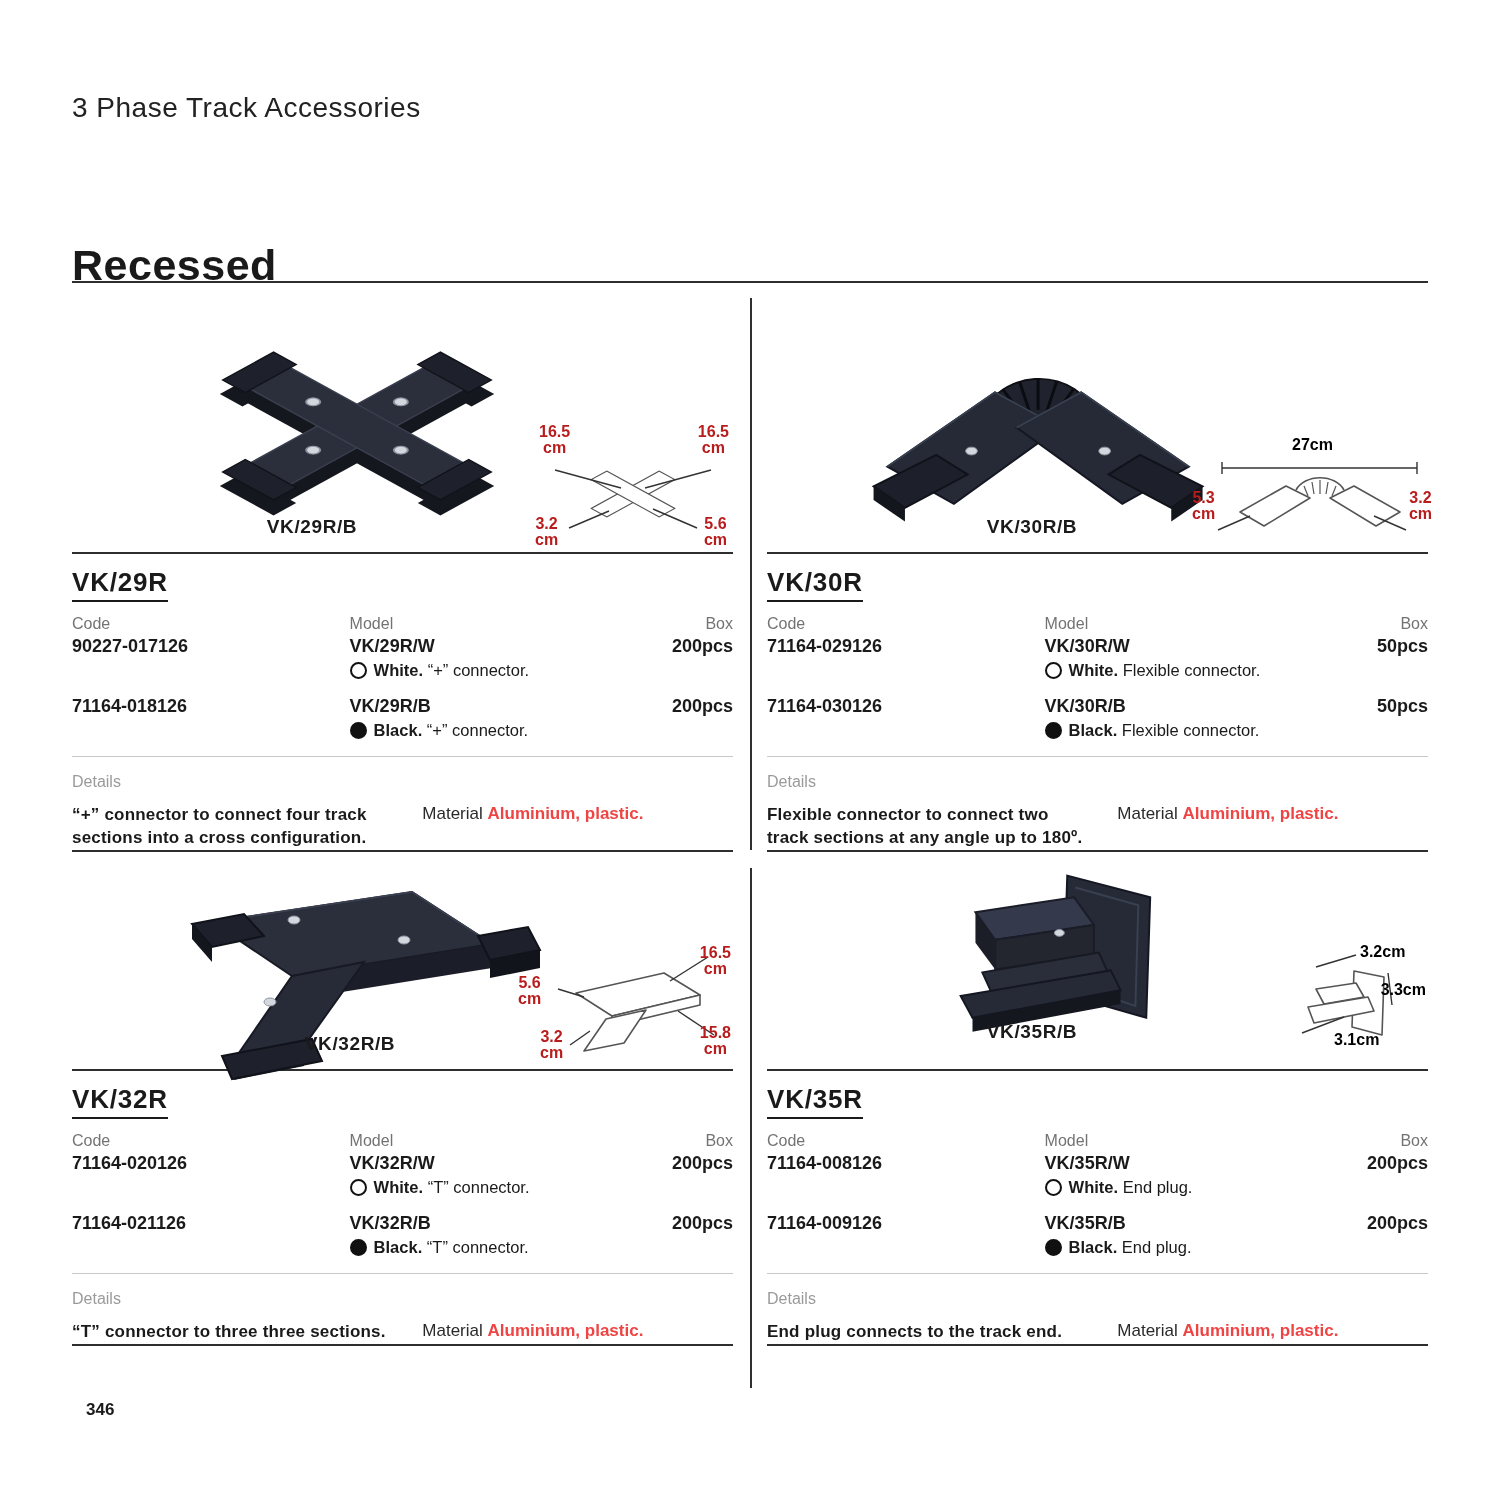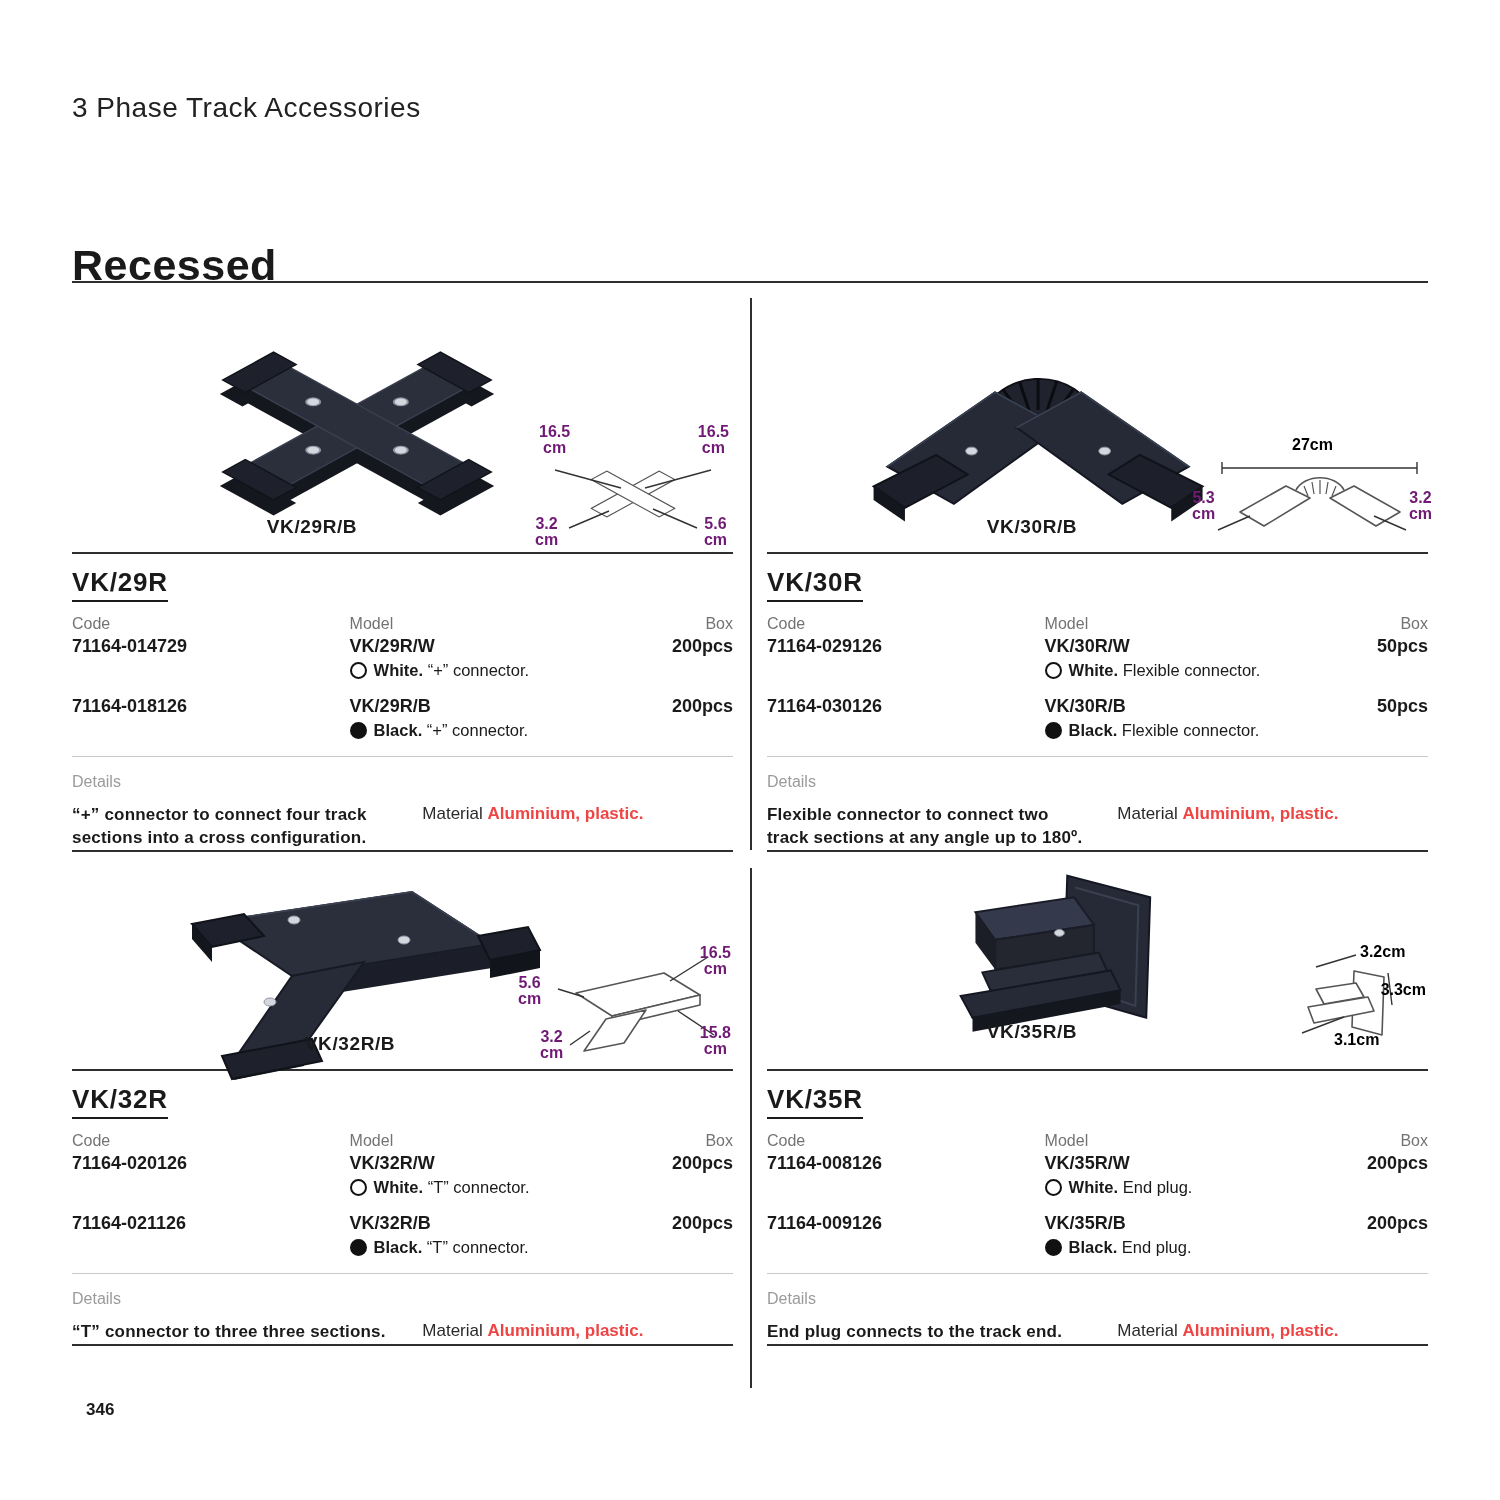--- a/index.html
+++ b/index.html
@@ -25,21 +25,21 @@
   .p30{left:75px;top:28px;width:400px;height:235px;}
   .p32{left:70px;top:0px;width:400px;height:245px;}
   .p35{left:150px;top:-4px;width:265px;height:232px;}
   .fig-caption{position:absolute;bottom:14px;font-size:19px;font-weight:700;letter-spacing:.6px;text-align:center;width:360px;}
   .cap29{left:60px;}
   .cap30{left:85px;}
   .cap32{left:98px;}
   .cap35{left:85px;bottom:26px;}
   .dims{position:absolute;}
   .dims svg{position:absolute;left:0;top:0;}
-  .dim2{position:absolute;font-size:16px;font-weight:700;line-height:1.02;text-align:center;color:#701a75;}
+  .dim2{position:absolute;font-size:16px;font-weight:700;line-height:1.02;text-align:center;color:#b91c1c;}
   .dim2 span{display:block;}
   .dim1{position:absolute;font-size:16px;font-weight:700;color:#000000;}
   .d29{right:0;bottom:0;width:200px;height:128px;}
   .d30{right:-4px;bottom:2px;width:240px;height:116px;}
   .d32{right:0;bottom:2px;width:215px;height:140px;}
   .d35{right:2px;bottom:8px;width:158px;height:118px;}
   .rule{border-top:2px solid #2e2e2e;}
   .rule-light{border-top:1px solid #c9c9c9;margin-top:16px;}
   .rule-bottom{margin-top:auto;border-top:2px solid #2e2e2e;}
   .sku{margin:13px 0 0 0;font-size:26px;font-weight:700;letter-spacing:.8px;}
@@ -128,21 +128,21 @@
         </div>
       </div>
       <div class="rule"></div>
       <h3 class="sku"><span>VK/29R</span></h3>
       <div class="spec-head">
         <span>Code</span>
         <span>Model</span>
         <span class="right">Box</span>
       </div>
       <div class="spec-row">
-        <span>71164-014729</span>
+        <span>90227-017126</span>
         <div>
           <div>VK/29R/W</div>
           <div class="variant">
             <span class="swatch sw-open"></span>
             <span><span class="cname">White.</span> <span>“+” connector.</span></span>
           </div>
         </div>
         <span class="right">200pcs</span>
       </div>
       <div class="spec-row">

